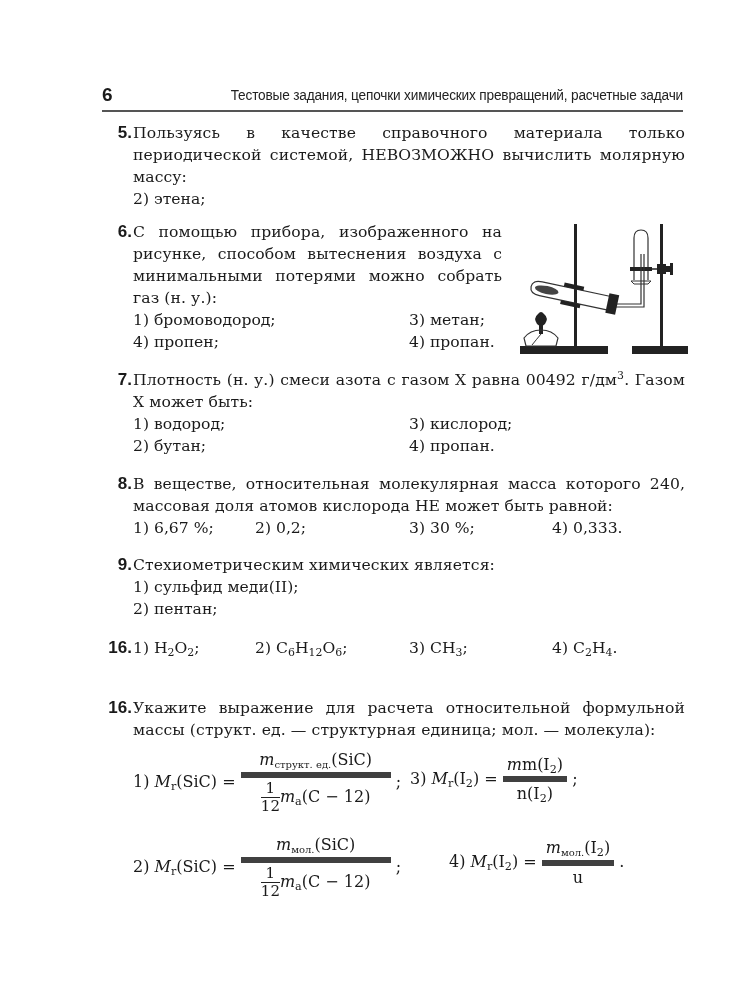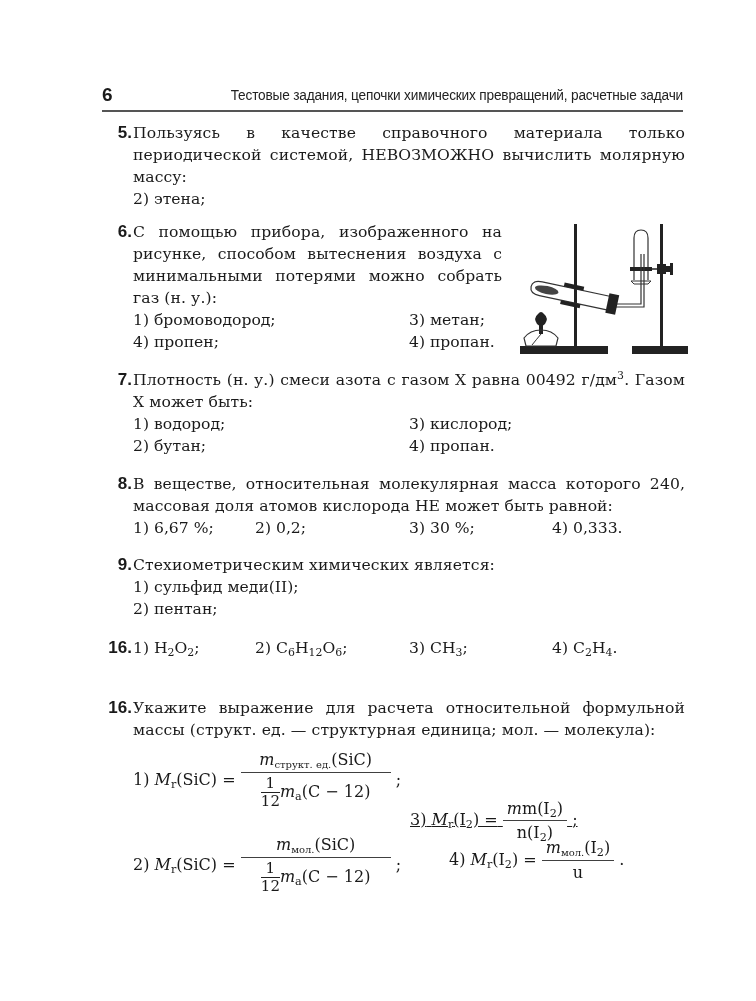--- a/index.html
+++ b/index.html
@@ -18,21 +18,21 @@
   .opts .row { height:22px; position:relative; }
   .opts .o { position:absolute; top:0; white-space:nowrap; }
   .c0 { left:0; } .c1 { left:276px; }
   .q4 .c0{left:0;} .q4 .c1{left:122px;} .q4 .c2{left:276px;} .q4 .c3{left:419px;}
   sub { font-size:70%; vertical-align:-3px; line-height:0; }
   sup { font-size:70%; vertical-align:6px; line-height:0; }
   .it { font-style:italic; }
 
   .formula { position:absolute; font-size:16px; white-space:nowrap; }
   .frac { display:inline-block; vertical-align:middle; text-align:center; }
-  .frac .n { display:block; padding:0 4px 2px; border-bottom:1px solid #404040; }
+  .frac .n { display:block; padding:0 4px 2px; border-bottom:6px solid #404040; }
   .frac .d { display:block; padding-top:2px; }
   .small-frac { display:inline-block; vertical-align:middle; text-align:center; font-size:15px; line-height:17px; }
   .small-frac .n { display:block; border-bottom:1px solid #222; padding:0 1px; }
   .tiny { font-size:10px; vertical-align:-3px; }
   svg { position:absolute; }
 </style>
 </head>
 <body>
 
 <div class="header">
@@ -160,21 +160,21 @@
 <div class="formula" style="left:133px; top:750px;">
   <span>1)</span>
   <span class="it">M</span><sub>r</sub><span>(SiC) =</span>
   <span class="frac" style="min-width:150px;">
     <span class="n"><span class="it">m</span><span class="tiny">структ. ед.</span><span>(SiC)</span></span>
     <span class="d"><span class="small-frac"><span class="n">1</span><span>12</span></span><span class="it">m</span><sub>a</sub><span>(C − 12)</span></span>
   </span>
   <span>;</span>
 </div>
 
-<div class="formula" style="left:410px; top:799px;text-decoration:underline;">
+<div class="formula" style="left:410px; top:755px;">
   <span>3)</span>
   <span class="it">M</span><sub>r</sub><span>(I</span><sub>2</sub><span>) =</span>
   <span class="frac" style="min-width:52px;">
     <span class="n"><span class="it">m</span><span>m(I</span><sub>2</sub><span>)</span></span>
     <span class="d"><span>n(I</span><sub>2</sub><span>)</span></span>
   </span>
   <span>;</span>
 </div>
 
 <div class="formula" style="left:133px; top:835px;">

